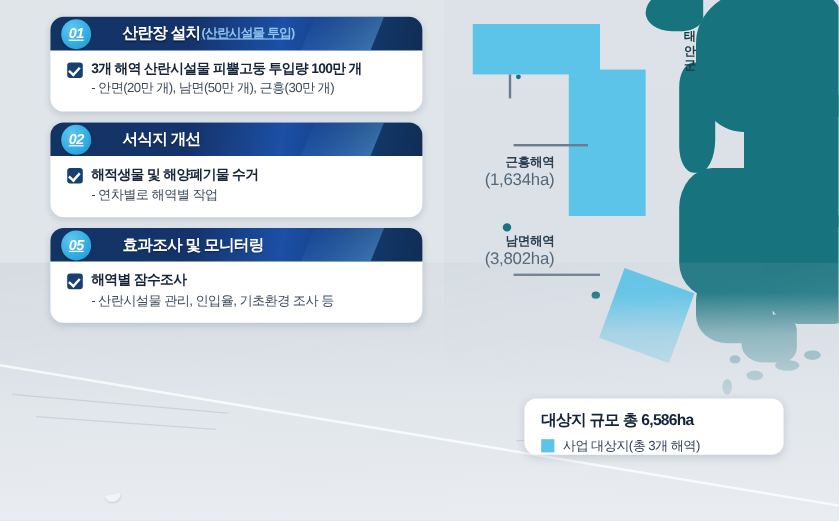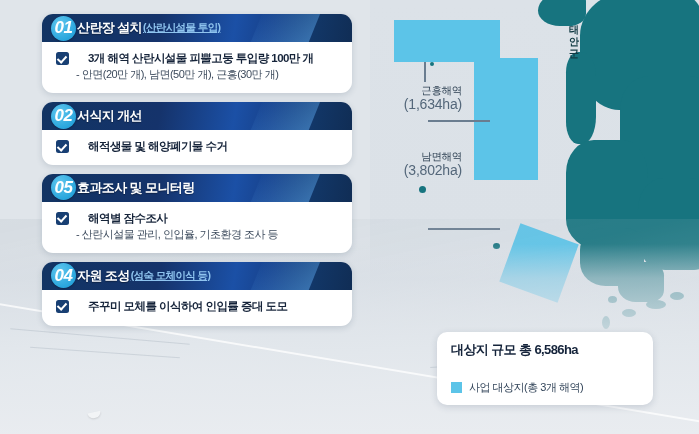--- a/index.html
+++ b/index.html
@@ -43,21 +43,21 @@
     position:absolute;width:13px;height:6px;border-radius:0 0 7px 7px;
     background:#f2f4f6;transform:rotate(-12deg);box-shadow:0 1px 2px rgba(0,0,0,.12);
   }
 
   
   .zone{position:absolute;background:#5cc4e8;}
   .zone.rot{transform:rotate(20deg);}
 
   
   .map-label{position:absolute;color:#2f4356;text-align:right;line-height:1.18;}
-  .map-label .nm{font-size:10.5px;font-weight:normal;letter-spacing:-.3px;color:#2b3e50;}
+  .map-label .nm{font-size:10.5px;font-weight:bold;letter-spacing:-.3px;color:#2b3e50;margin-top:45px;}
   .map-label .ar{font-size:14px;color:#54677a;letter-spacing:-.2px;}
   .leader{position:absolute;height:1.6px;background:#6a7d90;}
   .leader.v{width:1.6px;height:auto;background:#6a7d90;}
 
   .region-name{
     position:absolute;writing-mode:vertical-rl;
     font-size:10px;font-weight:bold;color:#123b44;letter-spacing:2px;
     line-height:1.05;
   }
 
@@ -74,56 +74,56 @@
     display:flex;align-items:center;overflow:hidden;
   }
   .card-head::after{
     content:"";position:absolute;right:38px;top:-6px;width:58px;height:42px;
     background:linear-gradient(115deg,rgba(80,150,225,.0),rgba(90,165,235,.55));
     transform:skewX(-22deg);
   }
   .badge{
     position:relative;z-index:2;margin-left:9px;width:25px;height:25px;border-radius:50%;
     background:radial-gradient(circle at 35% 30%,#5ec6ee,#2aa6dd 70%,#1f93c9 100%);
-    color:#fff;font-size:17px;font-weight:bold;font-style:italic;
+    color:#fff;font-size:12px;font-weight:bold;font-style:italic;
     display:flex;align-items:center;justify-content:center;
-    box-shadow:0 1px 2px rgba(0,0,0,.25);letter-spacing:-.5px;
+    box-shadow:0 1px 2px rgba(0,0,0,.25);letter-spacing:-.5px;text-decoration:underline;
   }
   .head-title{
-    position:relative;z-index:2;margin-left:1px;color:#ffffff;
+    position:relative;z-index:2;margin-left:26px;color:#ffffff;
     font-size:13px;font-weight:bold;letter-spacing:-.6px;white-space:nowrap;
     text-shadow:0 1px 1px rgba(0,0,0,.35);
   }
   .head-sub{
     position:relative;z-index:2;margin-left:1px;color:#8fc4ef;
     font-size:10.5px;font-weight:bold;letter-spacing:-.6px;white-space:nowrap;text-decoration:underline;
   }
   .card-body{padding:9px 12px 11px 14px;}
-  .bullet-row{display:flex;align-items:flex-start;gap:12px;}
+  .bullet-row{display:flex;align-items:flex-start;}
   .chk{
     flex:0 0 auto;width:13px;height:13px;border-radius:2.5px;background:#183f73;
     margin-top:1px;margin-right:7px;position:relative;
   }
   .chk::after{
     content:"";position:absolute;left:3.2px;top:1.6px;width:4px;height:7px;
     border:solid #fff;border-width:0 2px 2px 0;transform:rotate(42deg);
   }
   .b-main{font-size:11.5px;font-weight:bold;color:#16243a;letter-spacing:-.55px;line-height:1.25;}
   .b-sub{
     margin:3px 0 0 20px;font-size:11px;color:#3c4a5c;letter-spacing:-.5px;line-height:1.25;
   }
 
   
   .legend{
     position:absolute;left:437px;top:332px;width:190px;
-    background:#fff;border-radius:10px;padding:9px 12px 10px 14px;
+    background:#fff;border-radius:10px;padding:9px 12px 0 14px;
     box-shadow:0 2px 7px rgba(40,60,90,.17);
   }
   .legend-title{font-size:13px;font-weight:bold;color:#14233a;letter-spacing:-.6px;}
-  .legend-row{display:flex;align-items:center;margin-top:21px;}
+  .legend-row{display:flex;align-items:center;margin-top:5px;}
   .swatch{width:11px;height:11px;background:#5cc4e8;margin-right:7px;flex:0 0 auto;}
   .legend-text{font-size:11px;color:#33455a;letter-spacing:-.5px;}
 </style>
 </head>
 <body>
 
 <div id="stage">
 
   <div class="map-layer">
     <div class="sea"></div>
@@ -201,51 +201,39 @@
       <div class="card-head">
         <div class="badge">02</div>
         <div class="head-title">서식지 개선</div>
         <div class="head-sub"></div>
       </div>
       <div class="card-body">
         <div class="bullet-row">
           <span class="chk"></span>
           <span class="b-main">해적생물 및 해양폐기물 수거</span>
         </div>
+        <div class="b-sub">- 연차별로 해역별 작업</div>
       </div>
     </div>
 
     <div class="card">
       <div class="card-head">
         <div class="badge">05</div>
         <div class="head-title">효과조사 및 모니터링</div>
         <div class="head-sub"></div>
       </div>
       <div class="card-body">
         <div class="bullet-row">
           <span class="chk"></span>
           <span class="b-main">해역별 잠수조사</span>
         </div>
         <div class="b-sub">- 산란시설물 관리, 인입율, 기초환경 조사 등</div>
       </div>
     </div>
 
-    <div class="card">
-      <div class="card-head">
-        <div class="badge">04</div>
-        <div class="head-title">자원 조성</div>
-        <div class="head-sub">(성숙 모체이식 등)</div>
-      </div>
-      <div class="card-body" style="padding-bottom:13px;">
-        <div class="bullet-row">
-          <span class="chk"></span>
-          <span class="b-main">주꾸미 모체를 이식하여 인입률 증대 도모</span>
-        </div>
-      </div>
-    </div>
 
   </div>
 
   <div class="legend">
     <div class="legend-title">대상지 규모 총 6,586ha</div>
     <div class="legend-row">
       <span class="swatch"></span>
       <span class="legend-text">사업 대상지(총 3개 해역)</span>
     </div>
   </div>

